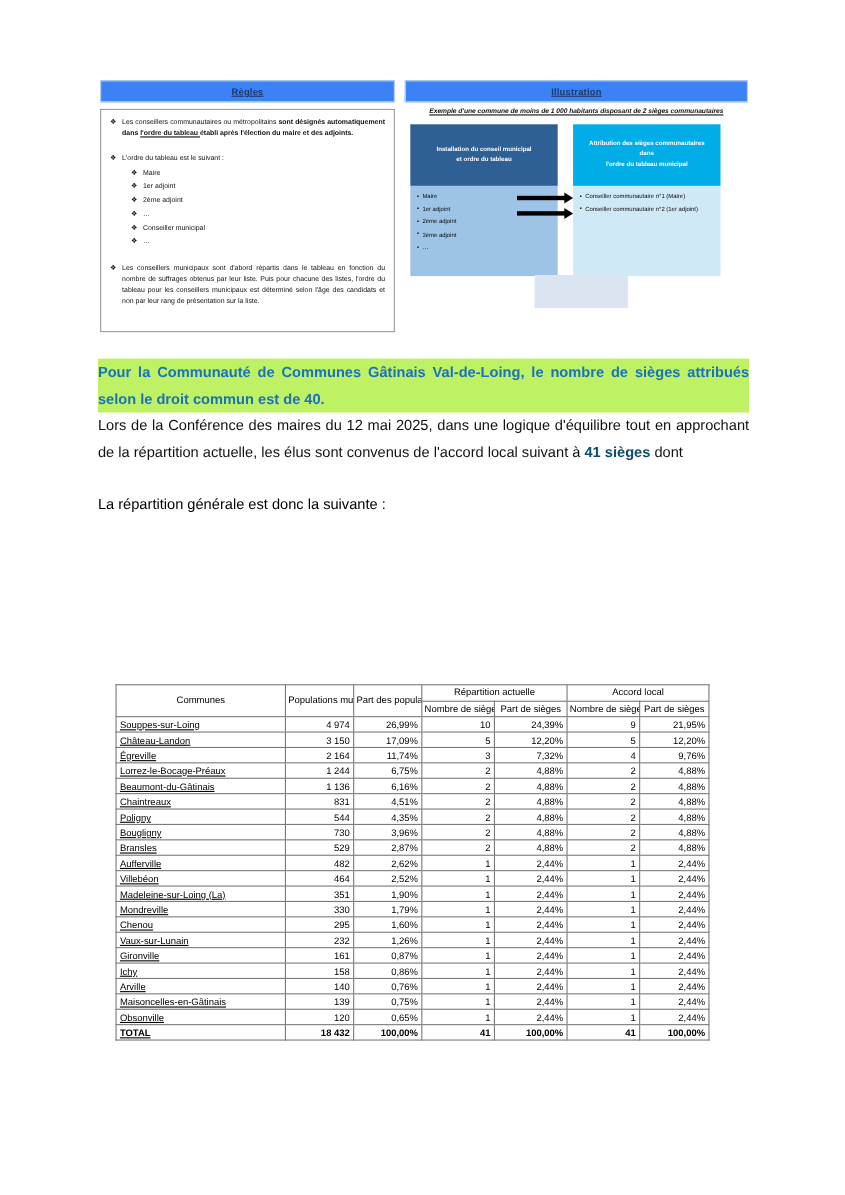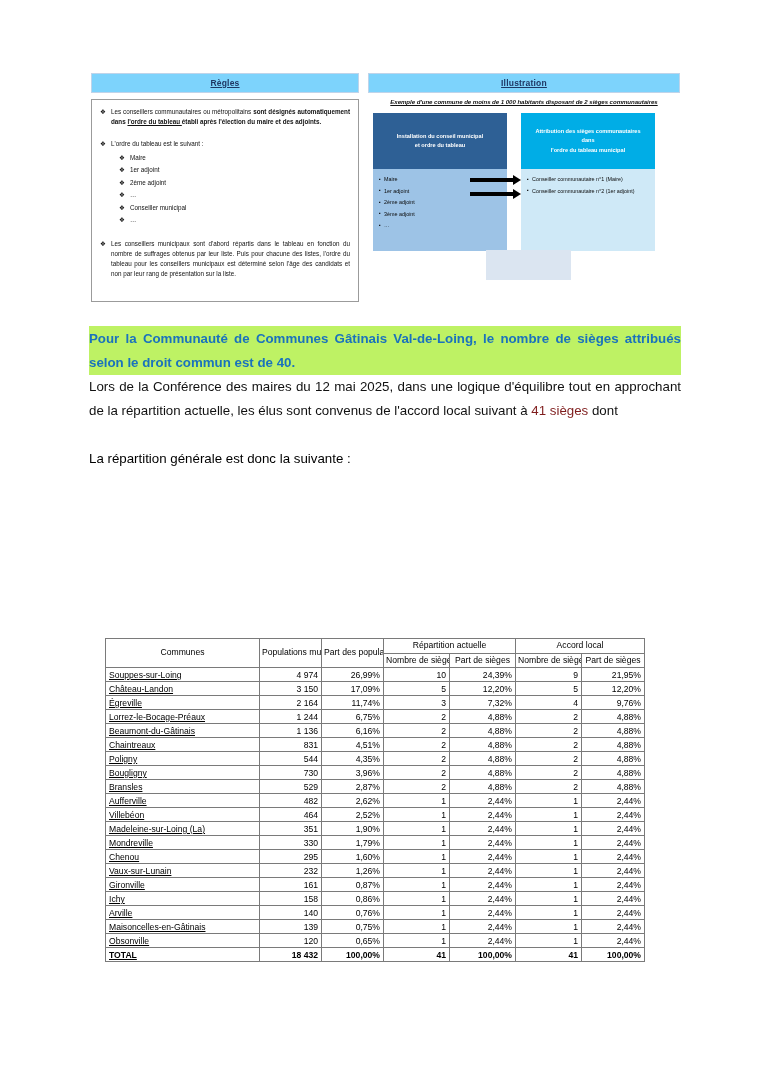--- a/index.html
+++ b/index.html
@@ -29,21 +29,21 @@
     left: 0; top: 0;
     width: 268px;
   }
   .panel-illus {
     position: absolute;
     left: 277px; top: 0;
     width: 312px;
   }
   .panel-head {
     height: 20px;
-    background: #7dd3fc;
+    background: #3b82f6;
     border: 1px solid #bfd4ea;
     display: flex;
     align-items: center;
     justify-content: center;
     box-sizing: border-box;
   }
   .panel-head span {
     color: #1f3864;
     font-size: 8.5px;
     font-weight: bold;
@@ -213,21 +213,21 @@
     margin: 0;
   }
   .para {
     font-size: 13.3px;
     line-height: 24px;
     text-align: justify;
     text-align-last: left;
     margin: 0;
     color: #111;
   }
-  .para .blue { color: #7f1d1d; font-weight: normal; }
+  .para .blue { color: #0c4a6e; font-weight: bold; }
   .dashlist {
     margin: 0;
     padding: 0;
     list-style: none;
   }
   .dashlist li {
     font-size: 13.3px;
     line-height: 24px;
     color: #111;
     position: relative;
@@ -245,21 +245,20 @@
     color: #000000;
   }
   .spacer24 { height: 24px; }
 
   
   .tbl-wrap {
     position: absolute;
     left: 105px;
     top: 622px;
     width: 539px;
-    margin-top: 16px;
   }
   table.repart {
     border-collapse: collapse;
     width: 539px;
     table-layout: fixed;
     font-size: 8.6px;
     color: #000;
   }
   table.repart th, table.repart td {
     border: 1px solid #7a7a7a;

